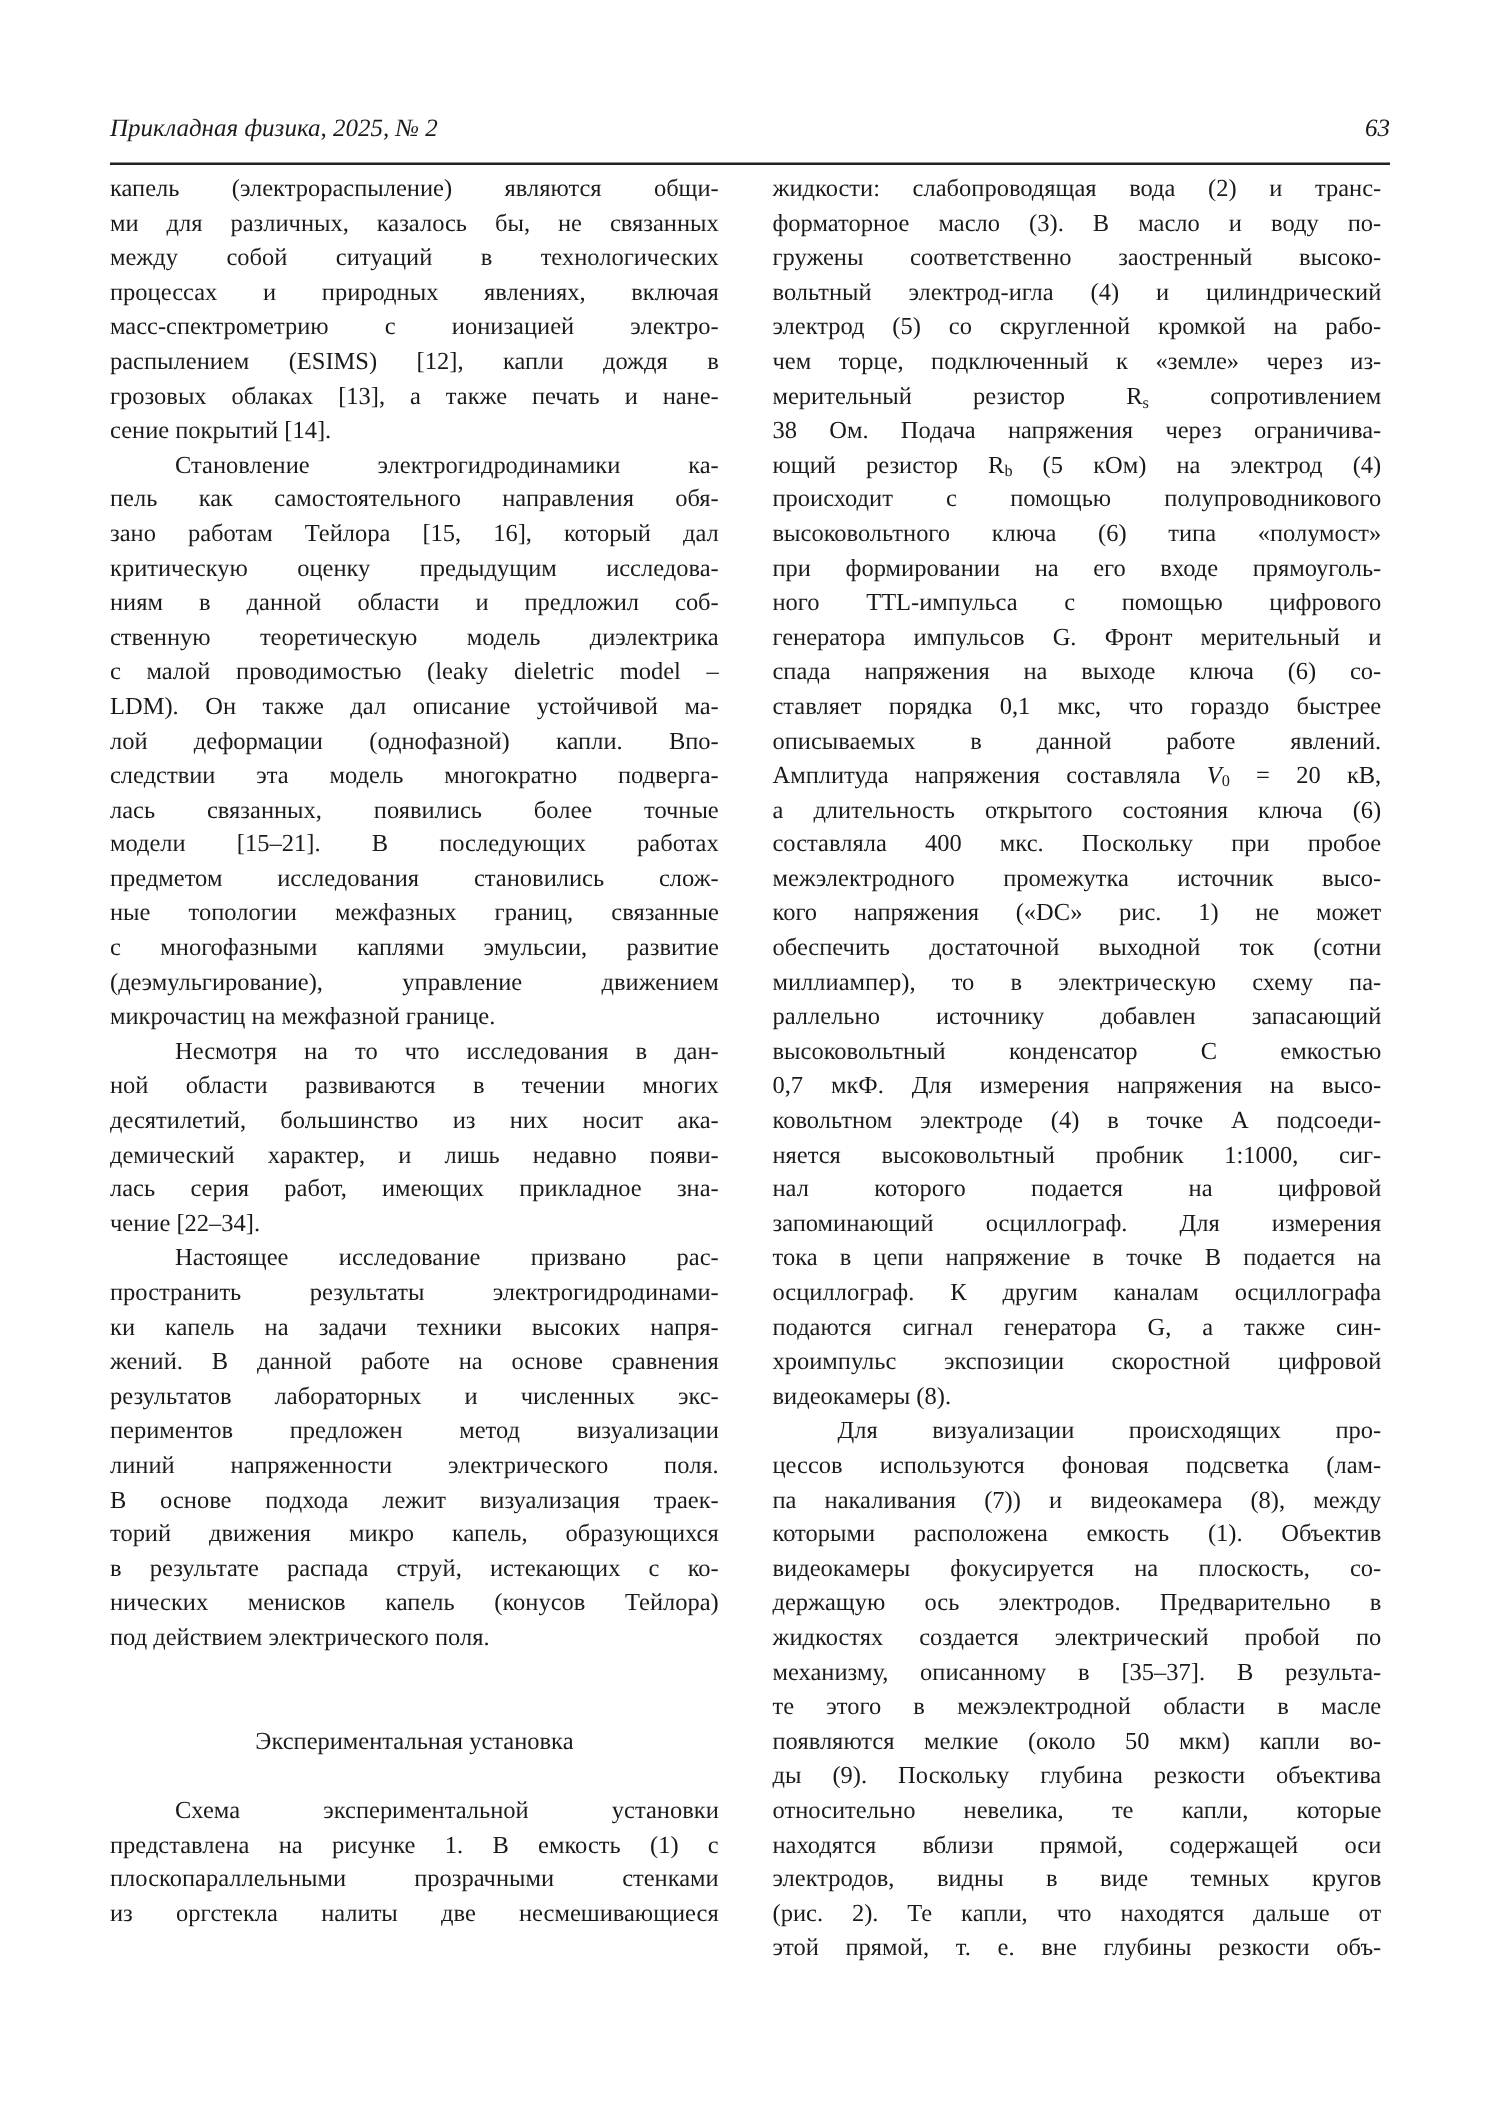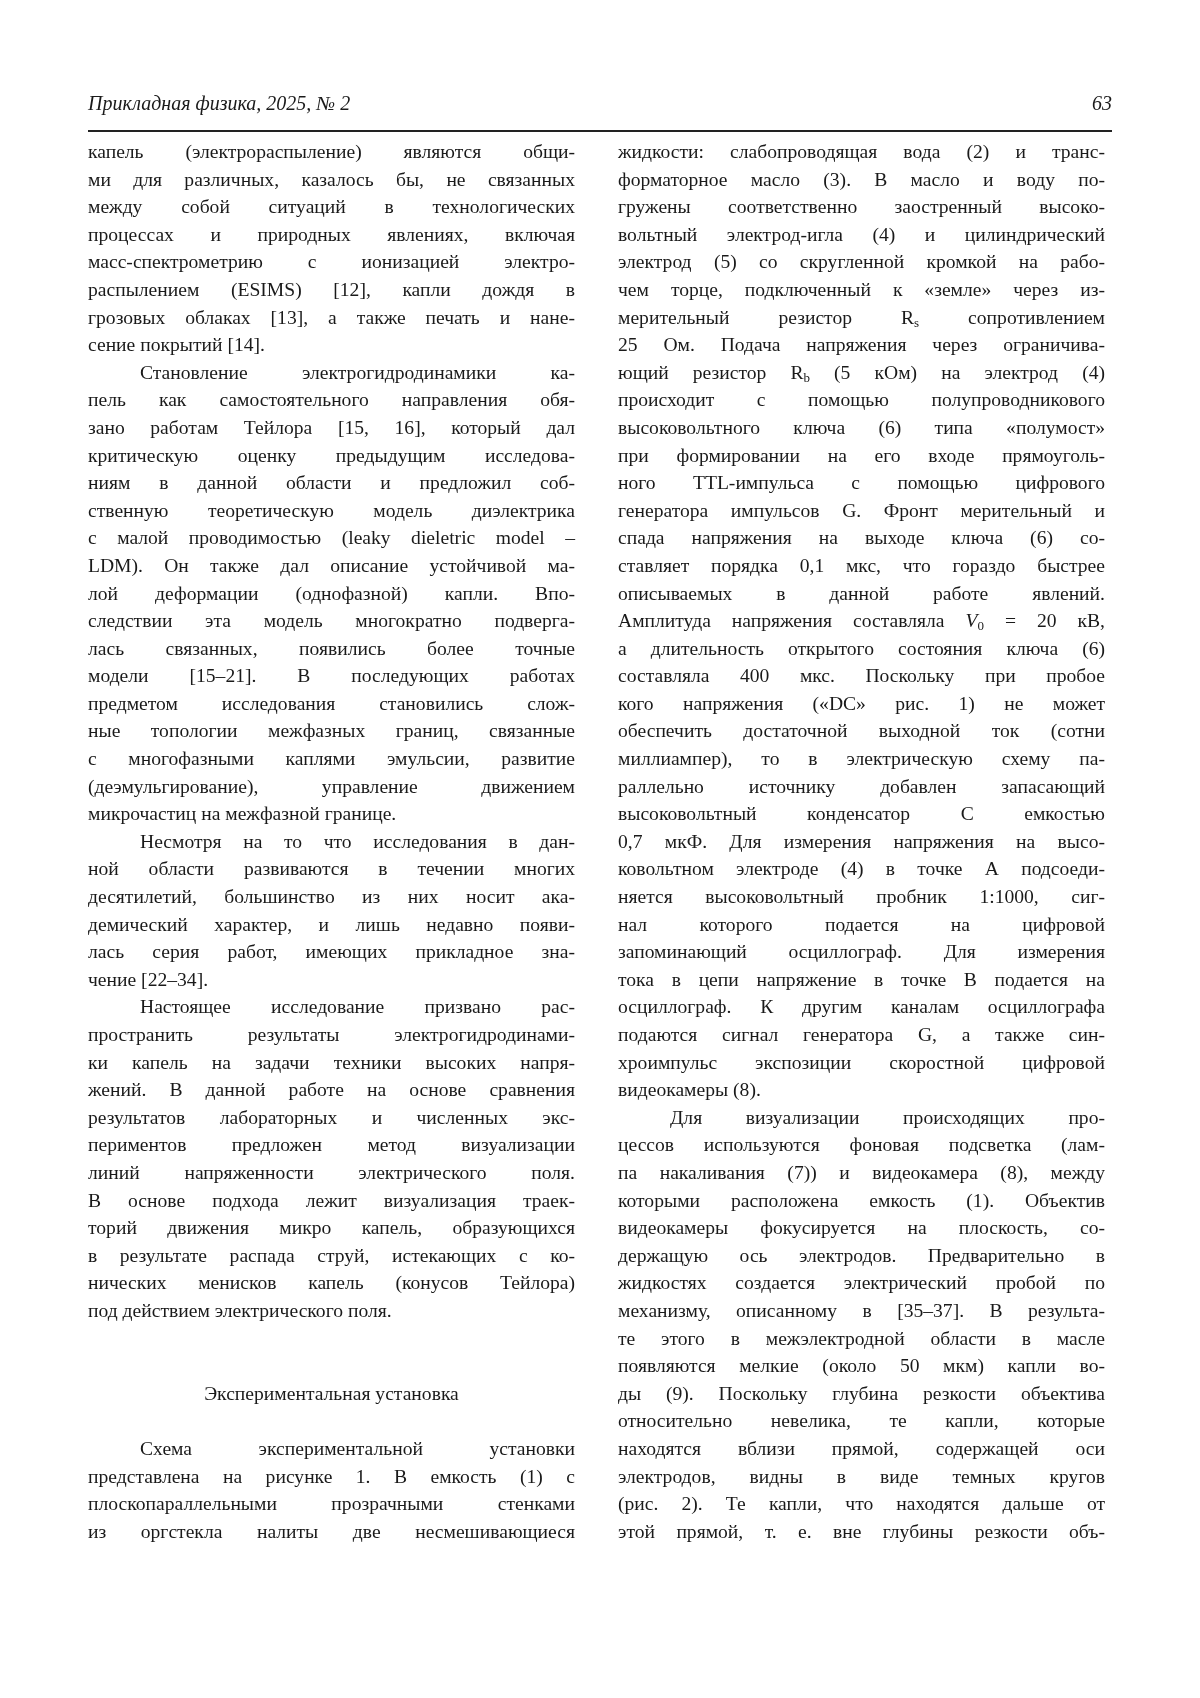--- a/index.html
+++ b/index.html
@@ -81,33 +81,34 @@
     <span class="ln"><span>из оргстекла налиты две несмешивающиеся</span></span>
   </div>
 <div class="col right" id="col-right">
     <span class="ln"><span>жидкости: слабопроводящая вода (2) и транс-</span></span>
     <span class="ln"><span>форматорное масло (3). В масло и воду по-</span></span>
     <span class="ln"><span>гружены соответственно заостренный высоко-</span></span>
     <span class="ln"><span>вольтный электрод-игла (4) и цилиндрический</span></span>
     <span class="ln"><span>электрод (5) со скругленной кромкой на рабо-</span></span>
     <span class="ln"><span>чем торце, подключенный к «земле» через из-</span></span>
     <span class="ln"><span>мерительный резистор R</span><sub>s</sub><span> сопротивлением</span></span>
-    <span class="ln"><span>25 Ом. Подача напряжения через ограничива-</span></span>
+    <span class="ln"><span>38 Ом. Подача напряжения через ограничива-</span></span>
     <span class="ln"><span>ющий резистор R</span><sub>b</sub><span> (5 кОм) на электрод (4)</span></span>
     <span class="ln"><span>происходит с помощью полупроводникового</span></span>
     <span class="ln"><span>высоковольтного ключа (6) типа «полумост»</span></span>
     <span class="ln"><span>при формировании на его входе прямоуголь-</span></span>
     <span class="ln"><span>ного TTL-импульса с помощью цифрового</span></span>
     <span class="ln"><span>генератора импульсов G. Фронт мерительный и</span></span>
     <span class="ln"><span>спада напряжения на выходе ключа (6) со-</span></span>
     <span class="ln"><span>ставляет порядка 0,1 мкс, что гораздо быстрее</span></span>
     <span class="ln"><span>описываемых в данной работе явлений.</span></span>
     <span class="ln"><span>Амплитуда напряжения составляла </span><i>V</i><sub>0</sub><span> = 20 кВ,</span></span>
     <span class="ln"><span>а длительность открытого состояния ключа (6)</span></span>
     <span class="ln"><span>составляла 400 мкс. Поскольку при пробое</span></span>
+    <span class="ln"><span>межэлектродного промежутка источник высо-</span></span>
     <span class="ln"><span>кого напряжения («DC» рис. 1) не может</span></span>
     <span class="ln"><span>обеспечить достаточной выходной ток (сотни</span></span>
     <span class="ln"><span>миллиампер), то в электрическую схему па-</span></span>
     <span class="ln"><span>раллельно источнику добавлен запасающий</span></span>
     <span class="ln"><span>высоковольтный конденсатор С емкостью</span></span>
     <span class="ln"><span>0,7 мкФ. Для измерения напряжения на высо-</span></span>
     <span class="ln"><span>ковольтном электроде (4) в точке А подсоеди-</span></span>
     <span class="ln"><span>няется высоковольтный пробник 1:1000, сиг-</span></span>
     <span class="ln"><span>нал которого подается на цифровой</span></span>
     <span class="ln"><span>запоминающий осциллограф. Для измерения</span></span>

